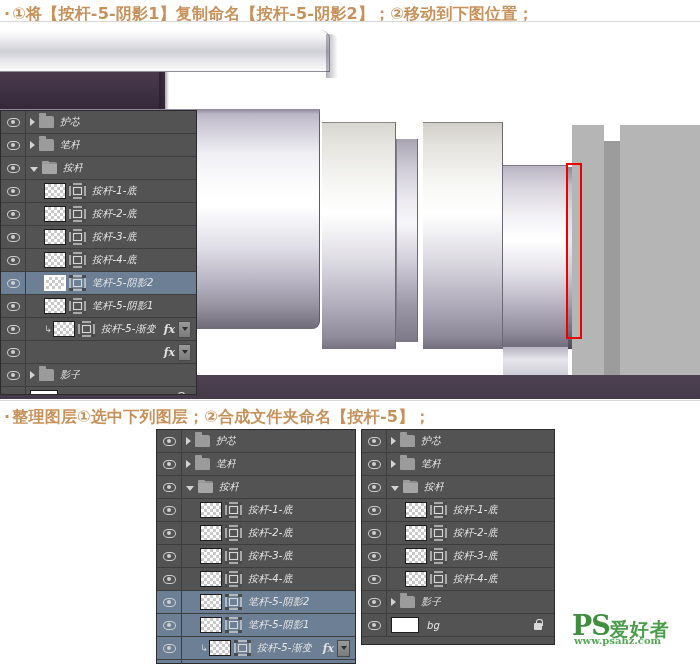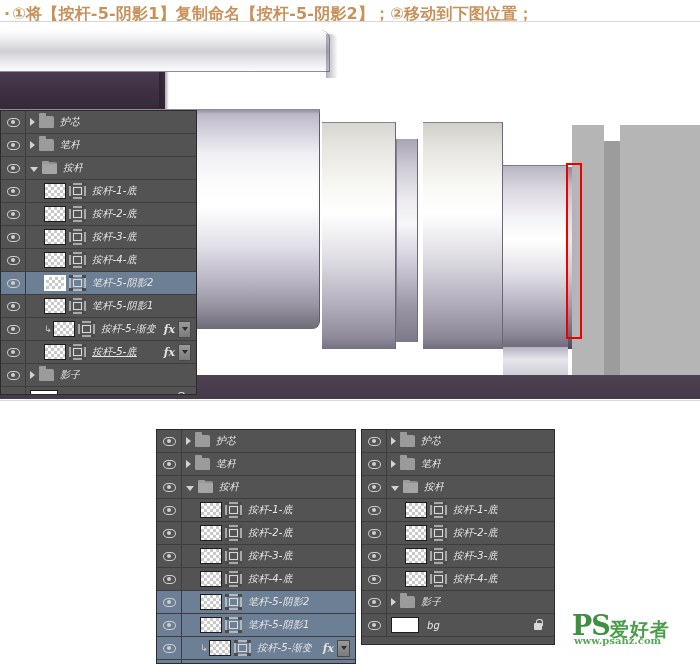--- a/index.html
+++ b/index.html
@@ -558,35 +558,20 @@
           <span class="fx">fx</span>
           <span class="fx-caret">
             <span class="cc"></span>
           </span>
         </div>
       </div>
       <div class="layer-row">
         <div class="eye-cell">
           <div class="eye"></div>
         </div>
-        <div class="row-body">
-          <span class="indent"></span>
-          <span class="thumb"></span>
-          <span class="mask-thumb">
-            <svg width="17" height="16" viewBox="0 0 17 16">
-              <rect x="1" y="1" width="15" height="14" fill="none" stroke="#d8d8d8" stroke-width="1.3"></rect>
-              <rect x="4.5" y="4.5" width="8" height="7" fill="none" stroke="#d8d8d8" stroke-width="1.1"></rect>
-              <rect x="0" y="0" width="4" height="3" fill="#4a4a4a"></rect>
-              <rect x="13" y="0" width="4" height="3" fill="#4a4a4a"></rect>
-              <rect x="0" y="13" width="4" height="3" fill="#4a4a4a"></rect>
-              <rect x="13" y="13" width="4" height="3" fill="#4a4a4a"></rect>
-            </svg>
-          </span>
-          <span class="layer-name underlined">按杆-5-底</span>
-        </div>
         <div class="row-right">
           <span class="fx">fx</span>
           <span class="fx-caret">
             <span class="cc"></span>
           </span>
         </div>
       </div>
       <div class="layer-row">
         <div class="eye-cell">
           <div class="eye"></div>
@@ -606,20 +591,23 @@
           <span class="thumb white-thumb"></span>
           <span class="layer-name">bg</span>
         </div>
         <div class="row-right">
           <span class="lock"></span>
         </div>
       </div>
     </div>
 
   <div class="hr-line" style="top:400px"></div>
+  <div class="instruction" style="top:407px">
+    <span class="bullet">·</span><span>整理图层①选中下列图层；②合成文件夹命名【按杆-5】；</span>
+  </div>
 
   <div class="ps-panel" id="panel-left">
       <div class="layer-row">
         <div class="eye-cell">
           <div class="eye"></div>
         </div>
         <div class="row-body">
           <span class="tri right"></span>
           <span class="folder"></span>
           <span class="layer-name">护芯</span>

